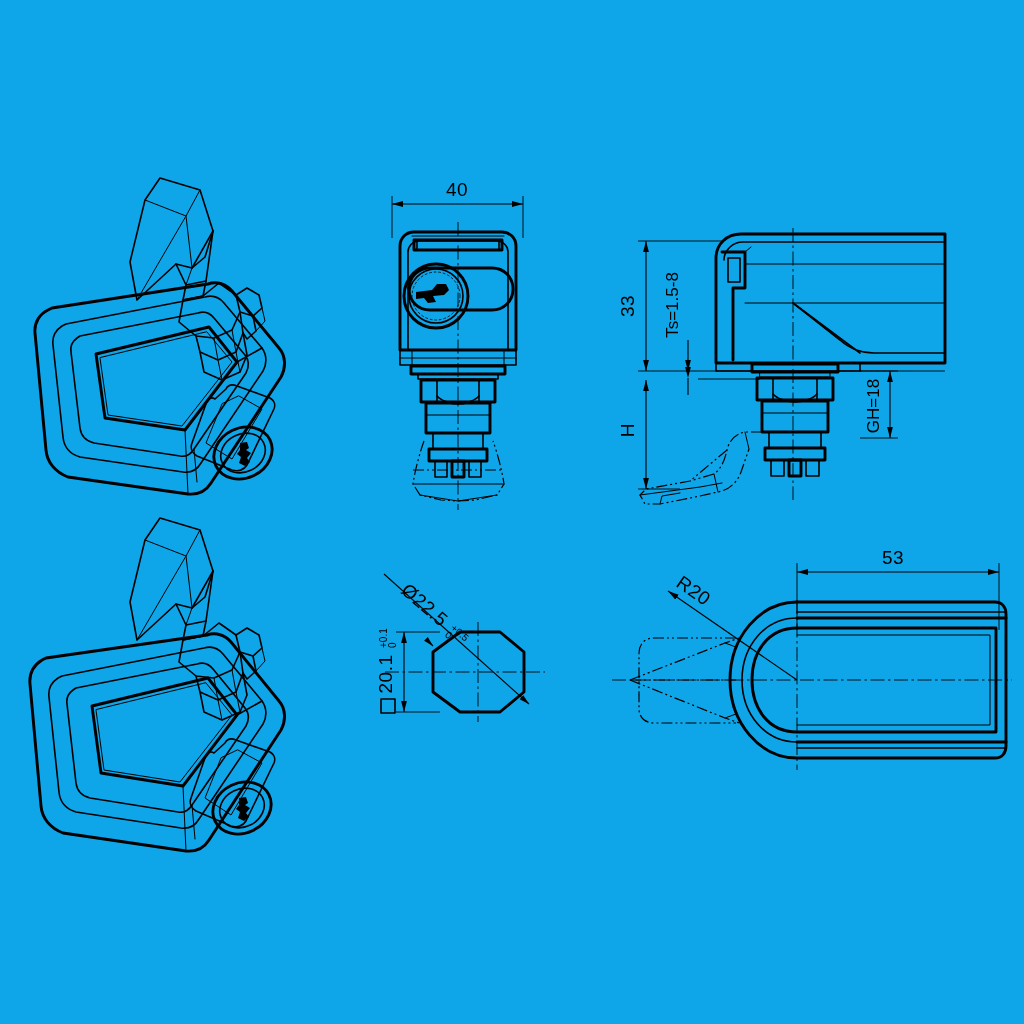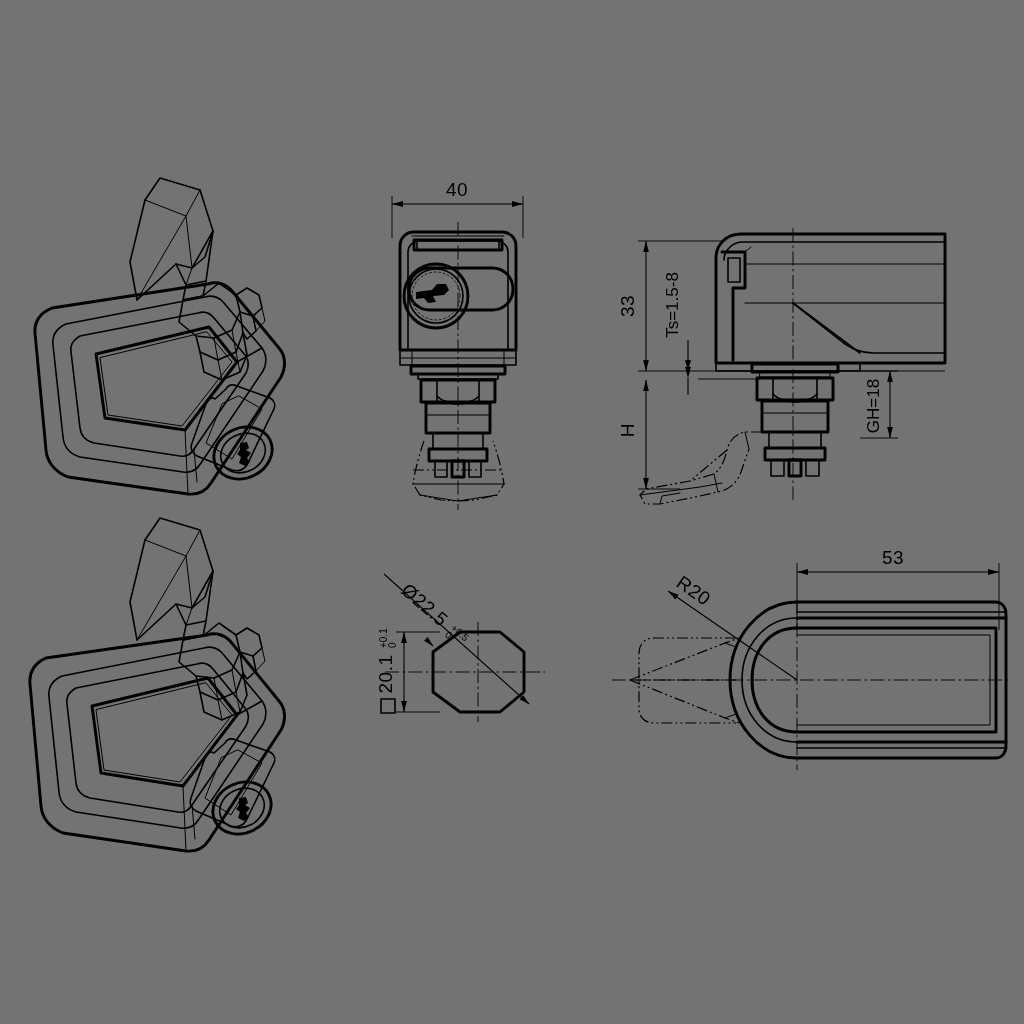--- a/index.html
+++ b/index.html
@@ -5,21 +5,21 @@
 <style>
   html, body {
     margin: 0;
     padding: 0;
     background: #ffffff;
   }
   #sheet {
     position: relative;
     width: 1024px;
     height: 1024px;
-    background: #737373;
+    background: #0ea5e9;
     font-family: "Liberation Sans", sans-serif;
     overflow: hidden;
   }
   #sheet svg {
     position: absolute;
     top: 0;
     left: 0;
     width: 1024px;
     height: 1024px;
   }

